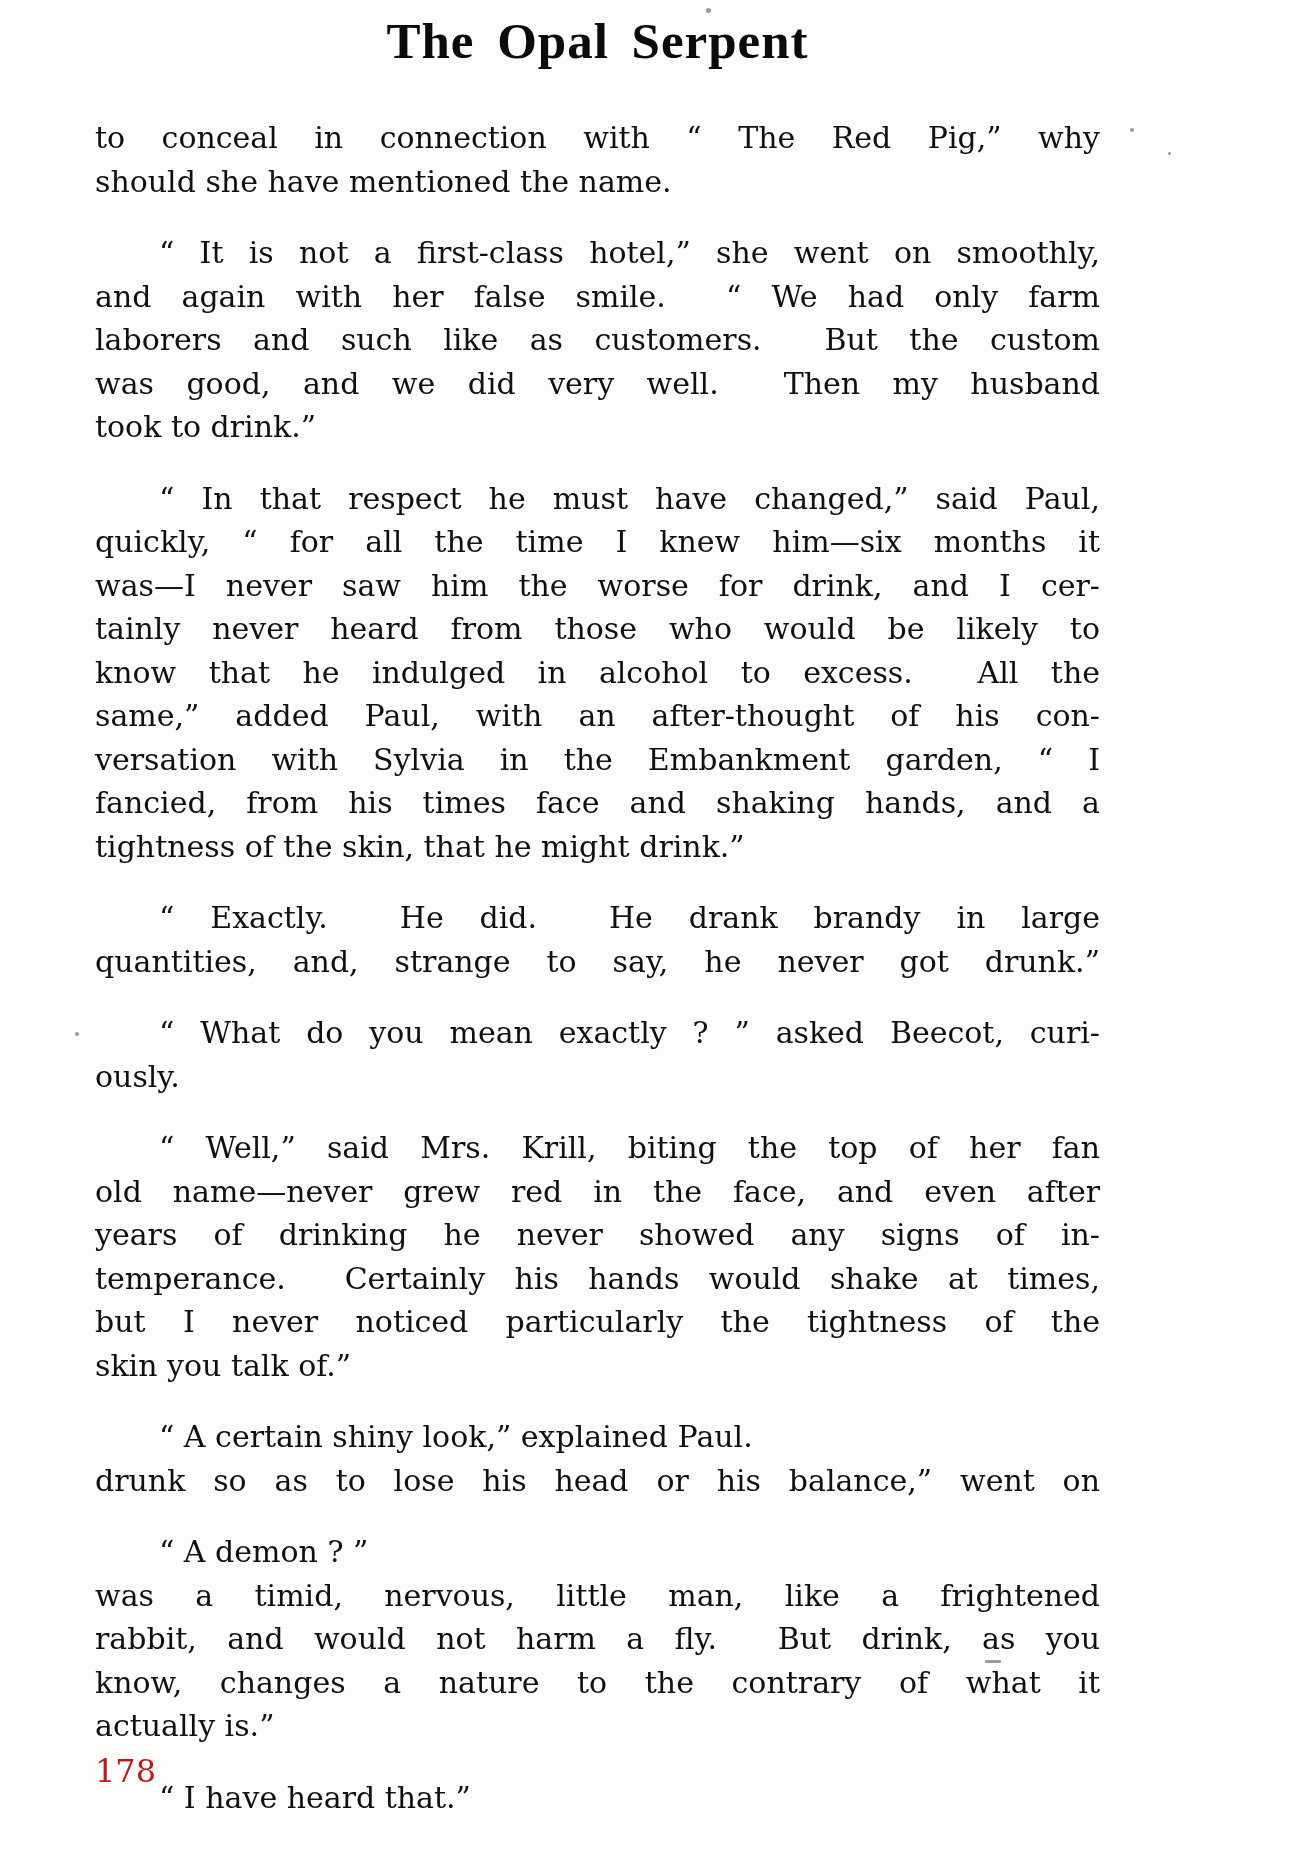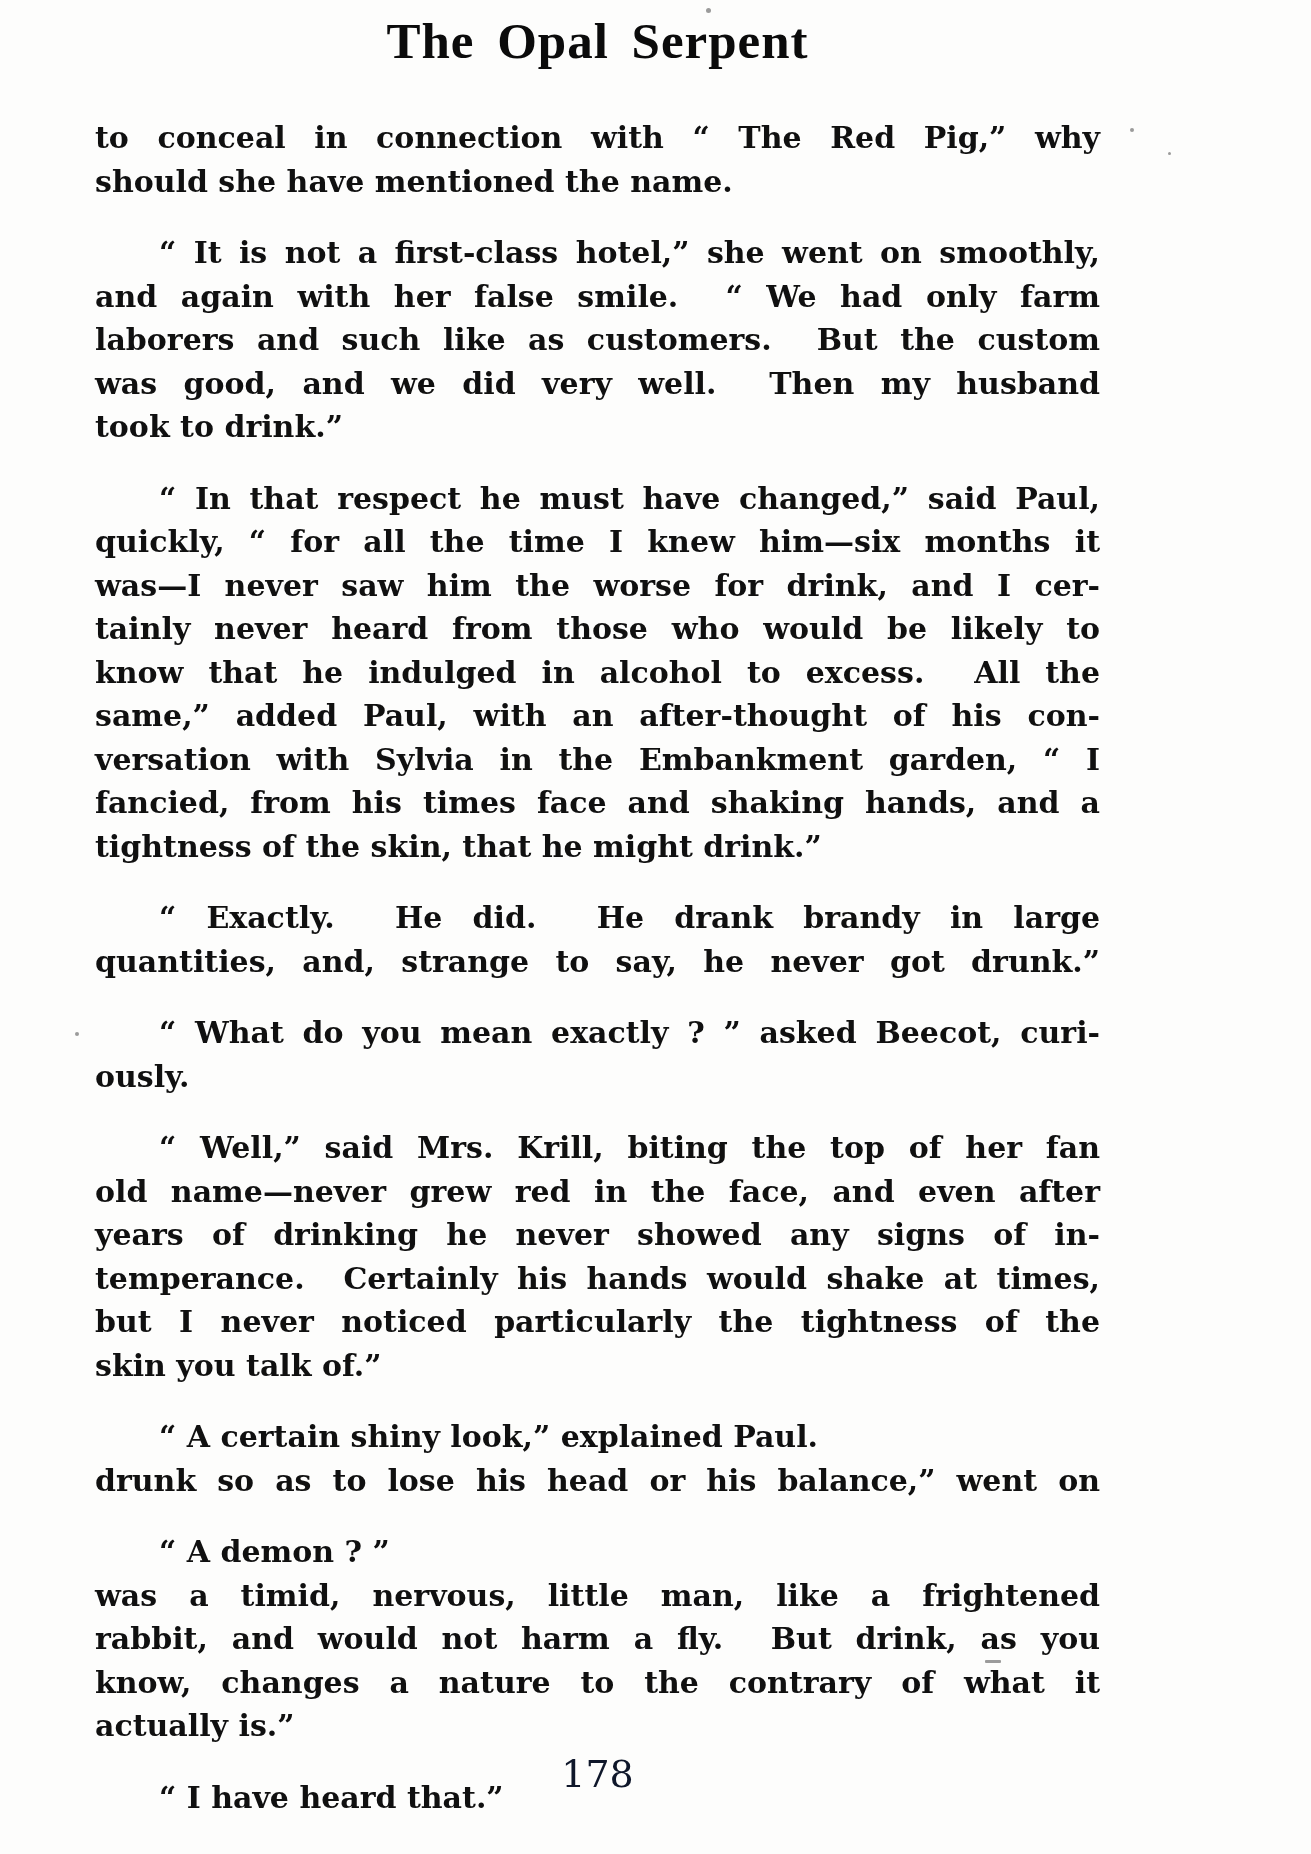--- a/index.html
+++ b/index.html
@@ -37,39 +37,37 @@
     font-family: "DejaVu Serif", serif;
     font-size: 30px;
     color: #101010;
   }
   .line {
     height: 43.5px;
     line-height: 43.5px;
     text-align: justify;
     text-align-last: justify;
     text-justify: inter-word;
-    font-weight: bold;
   }
   .line.indent {
     text-indent: 64px;
     margin-top: 28px;
   }
   .line.last {
     text-align-last: left;
     white-space: nowrap;
   }
   .page-number {
     position: absolute;
     top: 1752px;
     left: 95px;
     width: 1005px;
-    text-align: center;
     font-family: "DejaVu Serif", serif;
-    font-size: 38px;
-    color: #0f172a;
+    font-size: 32px;
+    color: #b91c1c;
   }
   .speck {
     position: absolute;
     background: #4a4a4a;
     border-radius: 50%;
     opacity: 0.55;
   }
   .speck.dash {
     border-radius: 1px;
     height: 3px;

